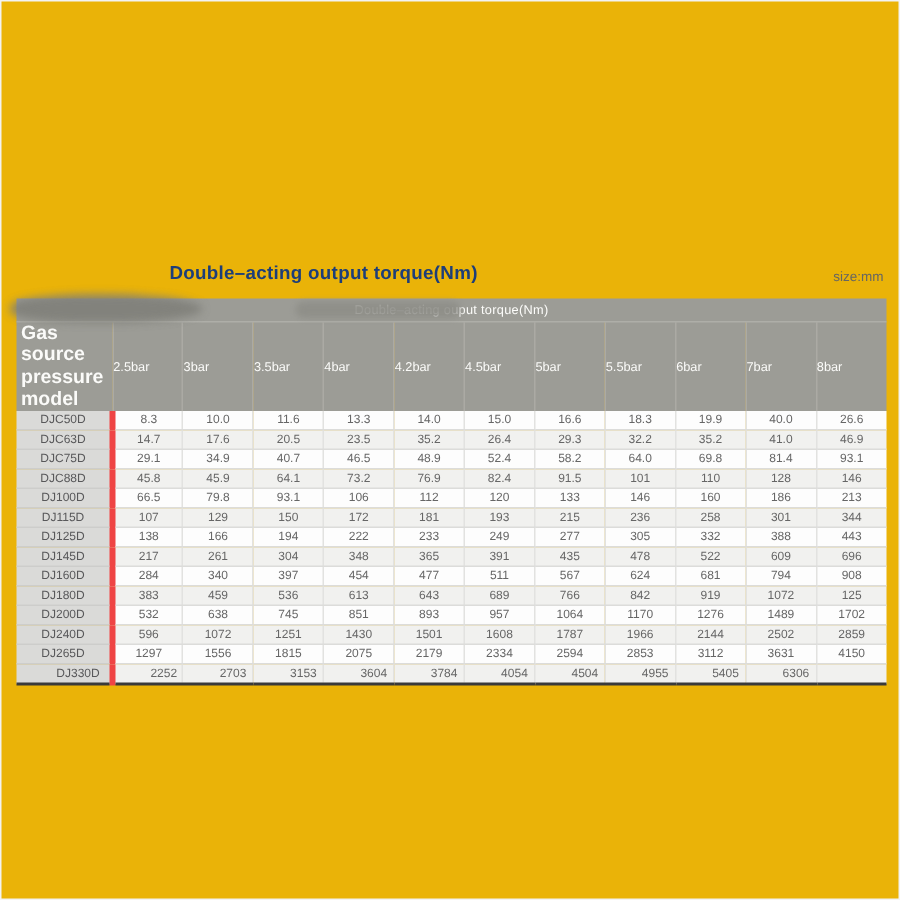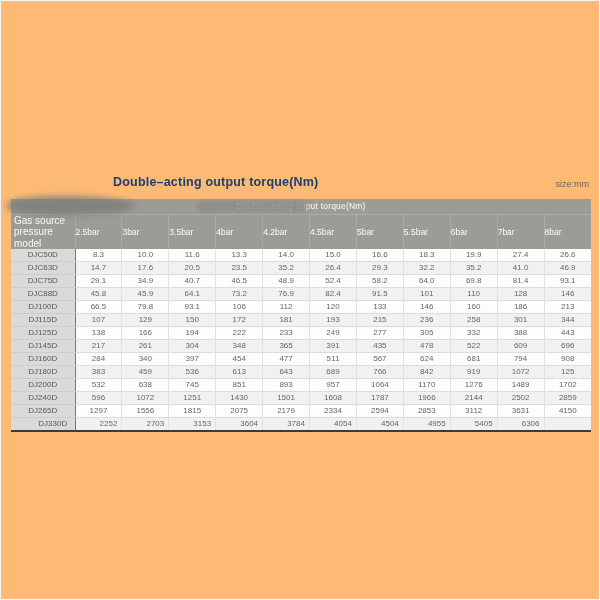--- a/index.html
+++ b/index.html
@@ -1,20 +1,20 @@
 <!DOCTYPE html>
 <html><head>
 <meta charset="utf-8">
 <style>
   * { margin:0; padding:0; box-sizing:border-box; }
   html,body { background:#ffffff; }
   body { font-family:"Liberation Sans", sans-serif; }
   .canvas {
     position:relative; width:600px; height:600px;
-    background:#fdba74; overflow:hidden; border:1px solid #f3f3f3;
+    background:#eab308; overflow:hidden; border:1px solid #f3f3f3;
   }
   .page-title {
     position:absolute; left:112px; top:174px;
     font-size:12.5px; font-weight:bold; color:#1d3e79; letter-spacing:0.2px;
   }
   .size-note {
     position:absolute; right:10px; top:178px;
     font-size:9px; color:#666662;
   }
   table.torque-table {
@@ -27,32 +27,32 @@
     background:#9c9c96; color:#fdfdfb; text-align:center;
     font-size:8.5px; font-weight:normal; height:15px;
     border-bottom:1px solid #aeaea8; letter-spacing:0.2px;
   }
   thead th {
     background:#9c9c96; color:#fbfbf9; font-weight:normal;
     font-size:8.5px; height:28px; text-align:left;
     border-right:1px solid #abaaa4;
   }
   thead th:last-child { border-right:none; }
-  thead th.corner-cell { text-align:left; padding-left:3px; font-size:10px; line-height:1.15; }
+  thead th.corner-cell { text-align:left; padding-left:3px; font-size:13px; line-height:1.15;font-weight:bold; }
   thead th.corner-cell .corner-text { width:52px; }
   tbody td {
     height:12px; text-align:center; padding:0;
     border-right:1px solid #e2e2e0; border-bottom:1px solid #dcdcda;
     background:#fdfdfd; line-height:12px;
   }
   tbody td:last-child { border-right:none; }
   tbody tr:nth-child(even) td { background:#f1f1ef; }
   tbody td.model-cell {
     background:#dadad8 !important; color:#58585a;
-    border-right:1px solid #ef4444; border-bottom:1px solid #cdcdcb;
+    border-right:4px solid #ef4444; border-bottom:1px solid #cdcdcb;
   }
   tbody tr:last-child td { border-bottom:2px solid #3a3a3a;padding-left:20px; }
   
   .smudge-a {
     position:absolute; left:6px; top:195px; width:128px; height:19px;
     background:#7e7e78; border-radius:45% 55% 50% 40%;
     filter:blur(3px); opacity:0.85;
   }
   .smudge-b {
     position:absolute; left:196px; top:200px; width:110px; height:11px;
@@ -99,21 +99,21 @@
           <td class="model-cell">DJC50D</td>
           <td>8.3</td>
           <td>10.0</td>
           <td>11.6</td>
           <td>13.3</td>
           <td>14.0</td>
           <td>15.0</td>
           <td>16.6</td>
           <td>18.3</td>
           <td>19.9</td>
-          <td>27.4</td>
+          <td>40.0</td>
           <td>26.6</td>
         </tr>
         <tr>
           <td class="model-cell">DJC63D</td>
           <td>14.7</td>
           <td>17.6</td>
           <td>20.5</td>
           <td>23.5</td>
           <td>35.2</td>
           <td>26.4</td>

